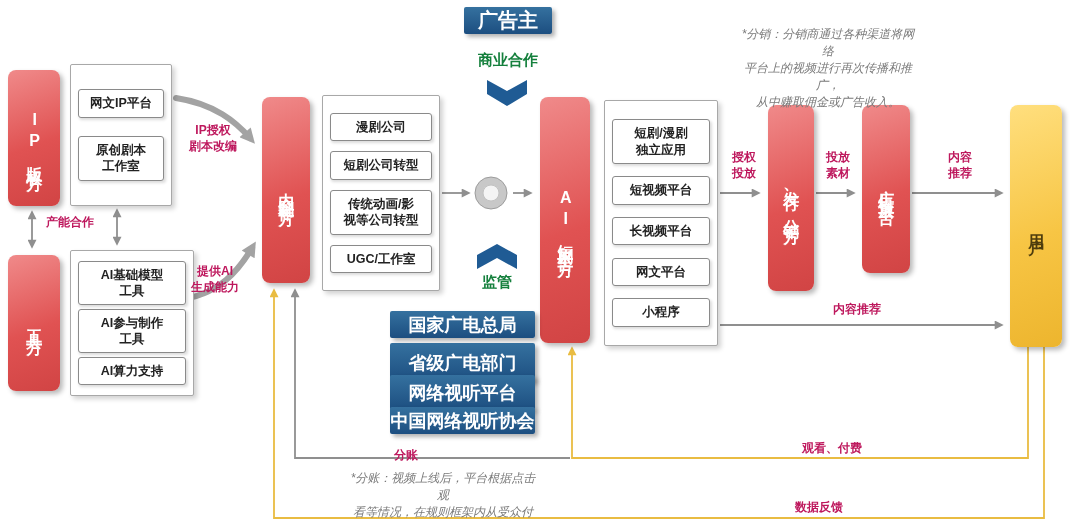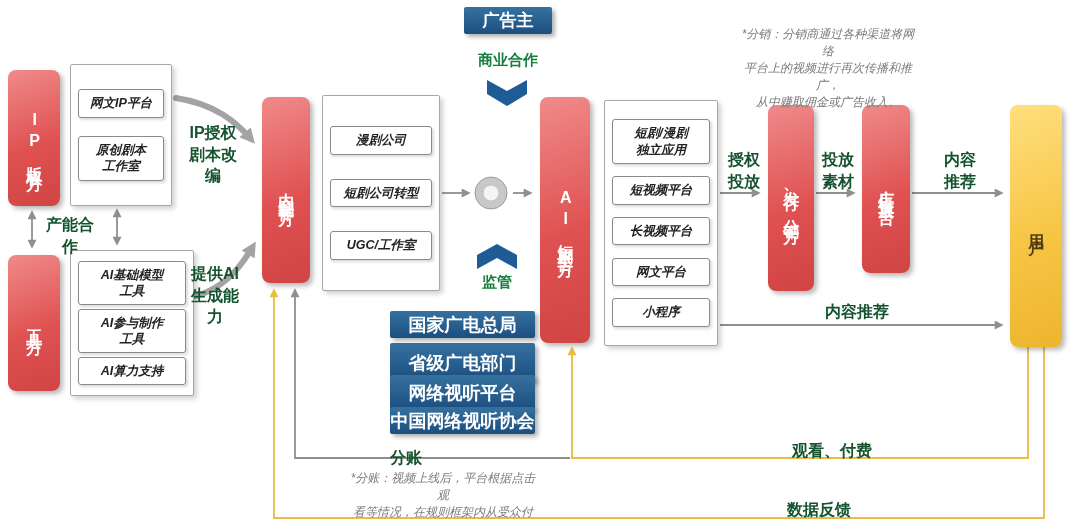--- a/index.html
+++ b/index.html
@@ -16,34 +16,34 @@
     box-shadow:3px 3px 5px rgba(0,0,0,.28);
   }
   .node-red{background:linear-gradient(160deg,#f08a8a 0%,#e05252 55%,#d14444 100%);color:#fff;}
   .node-yellow{background:linear-gradient(160deg,#ffdf7e 0%,#f7c544 55%,#edb52e 100%);color:#4d3c0d;}
   .vtext{writing-mode:vertical-rl;text-orientation:upright;letter-spacing:4px;line-height:1.15;
     font-weight:bold;font-size:16px;white-space:pre;}
   .group-box{
     position:absolute;z-index:2;background:#fff;border:1px solid #a8a8a8;border-radius:2px;
     box-shadow:3px 3px 5px rgba(0,0,0,.18);
     display:flex;flex-direction:column;align-items:center;justify-content:space-evenly;
-    padding:6px 7px;box-sizing:border-box;font-style:italic;
+    padding:6px 7px;box-sizing:border-box;
   }
   .cell{
     width:100%;box-sizing:border-box;background:#fff;border:1px solid #8a8a8a;border-radius:3px;
     display:flex;align-items:center;justify-content:center;text-align:center;
     font-size:12.5px;font-weight:bold;color:#222;line-height:1.3;white-space:pre-line;
     padding:5px 2px;box-shadow:1.5px 2px 3px rgba(0,0,0,.14);
   }
   .node-blue{
     position:absolute;z-index:2;background:linear-gradient(180deg,#35719f 0%,#1c4e80 100%);
     color:#fff;font-weight:bold;font-size:18px;display:flex;align-items:center;justify-content:center;
     text-align:center;box-shadow:3px 3px 4px rgba(0,0,0,.3);border-radius:2px;
   }
-  .lbl{position:absolute;z-index:3;font-size:16px;font-weight:700;color:#14532d;text-align:center;
+  .lbl{position:absolute;z-index:3;font-size:12px;font-weight:700;color:#be185d;text-align:center;
     white-space:pre-line;line-height:1.35;}
   .lbl-blue{color:#15803d;font-size:15px;}
   .footnote{position:absolute;z-index:3;font-size:12px;font-style:italic;color:#7a7a7a;
     white-space:pre-line;text-align:center;line-height:1.42;}
 </style>
 </head>
 <body>
 
 <div id="canvas">
 
@@ -78,21 +78,21 @@
 
     <polygon points="487,80 507,91 527,80 527,94 507,106 487,94" fill="#1f5b94"></polygon>
     <polygon points="477,269 497,258 517,269 517,255 497,244 477,255" fill="#1f5b94"></polygon>
 
     <path class="thin" d="M570,458 L295,458 L295,291" marker-end="url(#ag)"></path>
 
     <path class="yline" d="M1028,347 L1028,458 L572,458 L572,349" marker-end="url(#ay)"></path>
     <path class="yline" d="M1044,347 L1044,518 L274,518 L274,291" marker-end="url(#ay)"></path>
   </svg>
 
-  <div class="node-blue" style="left:464px;top:7px;width:88px;height:27px;font-size:17px">广告主</div>
+  <div class="node-blue" style="left:464px;top:7px;width:88px;height:27px;font-size:20px">广告主</div>
   <div class="lbl lbl-blue" style="left:468px;top:50px;width:80px">商业合作</div>
 
   <div class="node-red" style="left:8px;top:70px;width:52px;height:136px">
     <span class="vtext">IP版权方</span>
   </div>
   <div class="group-box" style="left:70px;top:64px;width:102px;height:142px">
     <div class="cell">网文IP平台</div>
     <div class="cell">原创剧本
 工作室</div>
   </div>
@@ -114,20 +114,22 @@
 剧本改编</div>
   <div class="lbl" style="left:184px;top:263px;width:62px">提供AI
 生成能力</div>
 
   <div class="node-red" style="left:262px;top:97px;width:48px;height:186px">
     <span class="vtext">内容制作方</span>
   </div>
   <div class="group-box" style="left:322px;top:95px;width:118px;height:196px">
     <div class="cell">漫剧公司</div>
     <div class="cell">短剧公司转型</div>
+    <div class="cell">传统动画/影
+视等公司转型</div>
     <div class="cell">UGC/工作室</div>
   </div>
 
 
   <div class="node-red" style="left:540px;top:97px;width:50px;height:246px">
     <span class="vtext">AI短剧平台方</span>
   </div>
   <div class="group-box" style="left:604px;top:100px;width:114px;height:246px">
     <div class="cell">短剧/漫剧
 独立应用</div>

